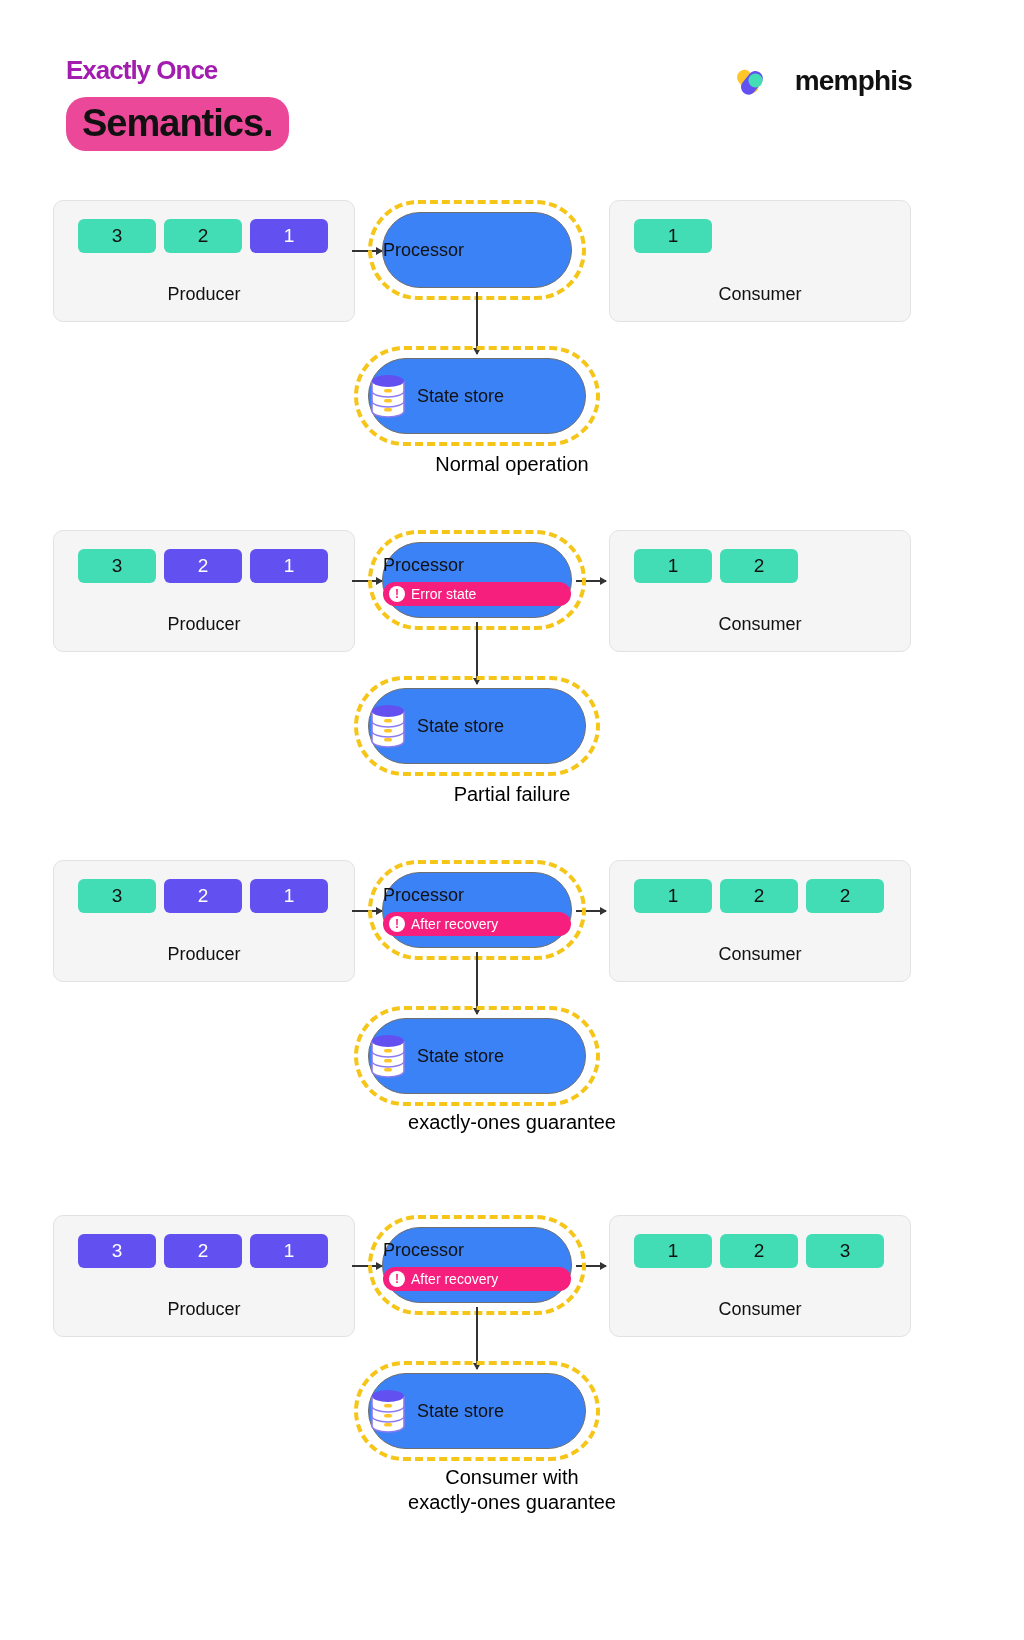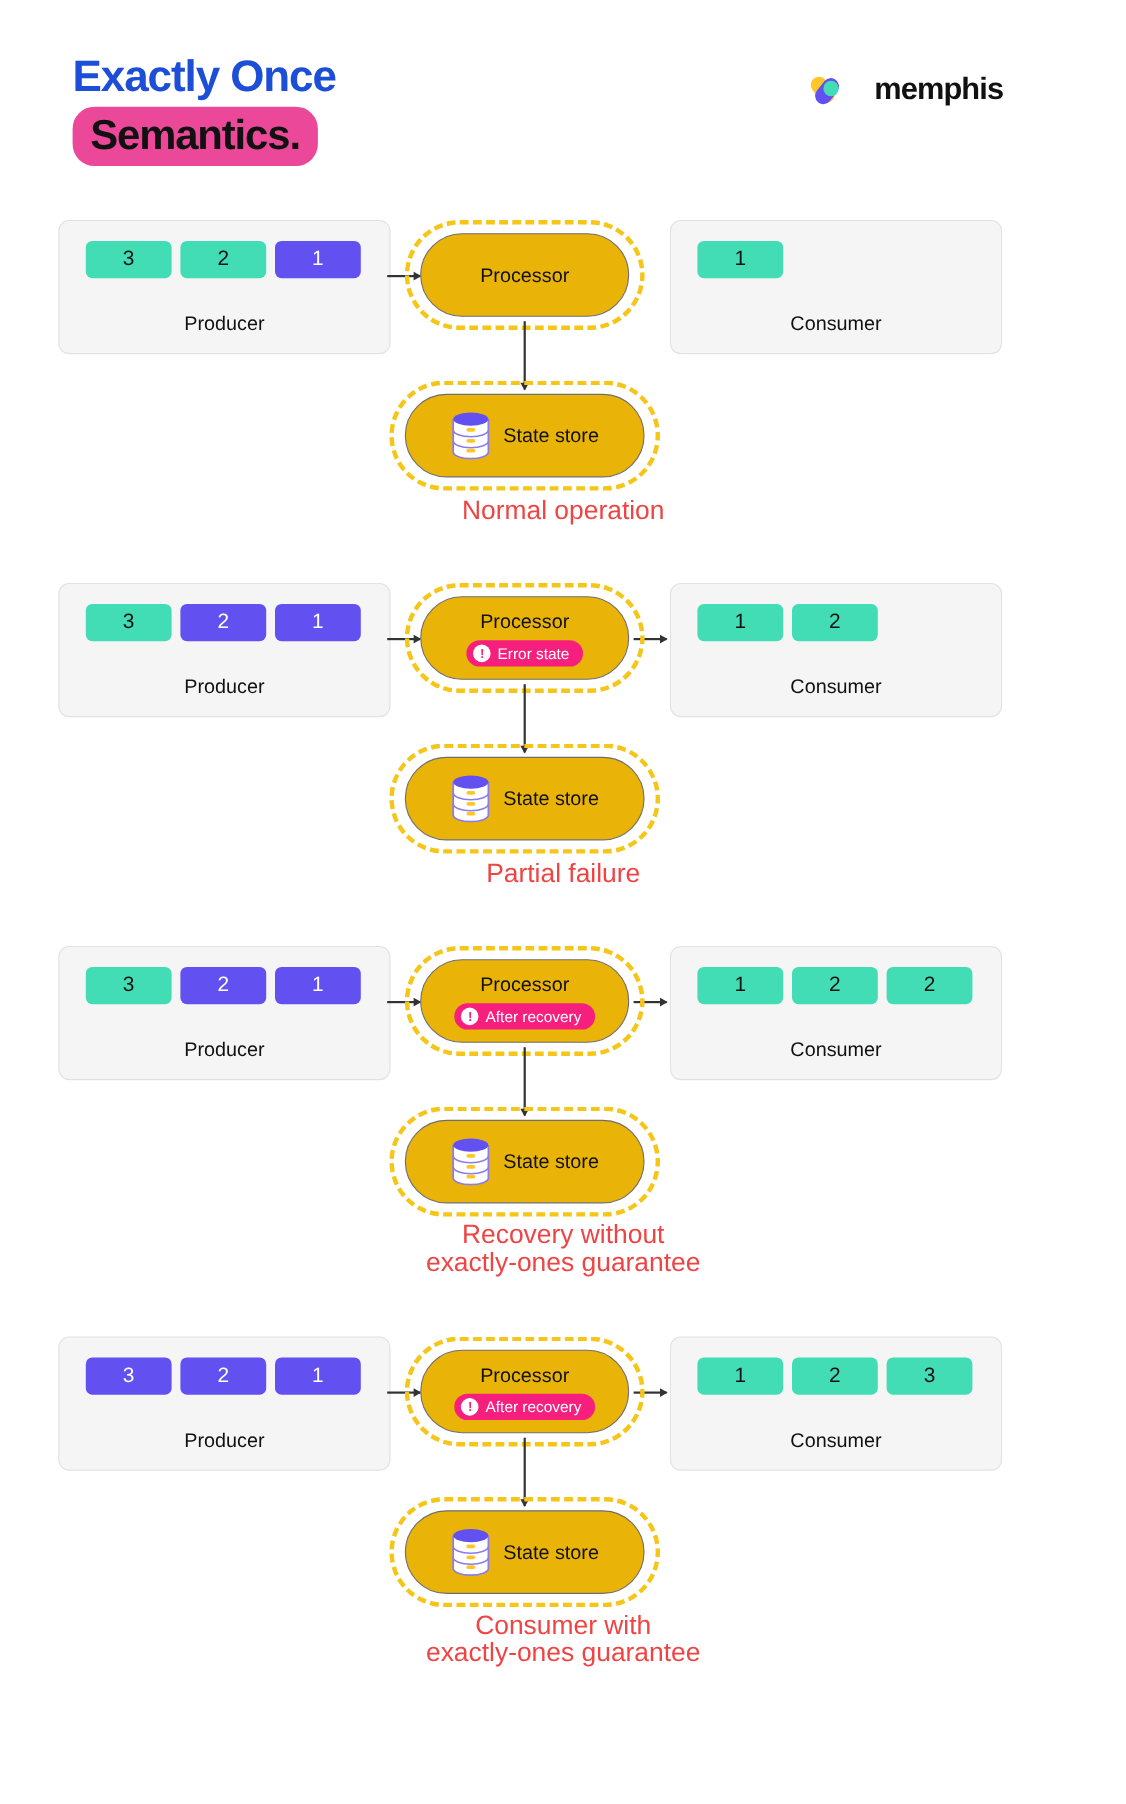--- a/index.html
+++ b/index.html
@@ -9,22 +9,22 @@
     font-family: "Liberation Sans", sans-serif;
     color: #111111;
     overflow: hidden;
   }
   .page { position: relative; width: 1024px; height: 1640px; }
 
   
   .header { position: absolute; left: 0; top: 0; width: 1024px; height: 170px; }
   .title-block { position: absolute; left: 66px; top: 48px; }
   .title-line1 {
-    font-size: 40px; font-weight: bold; letter-spacing: -1.0px;
-    line-height: 44px; color: #1d4ed8; white-space: nowrap;
+    font-size: 26px; font-weight: bold; letter-spacing: -1.0px;
+    line-height: 44px; color: #a21caf; white-space: nowrap;
   }
   .title-line2-wrap { margin-top: 5px; display: inline-block; }
   .title-line2 {
     display: inline-block;
     background: #ec4899;
     border-radius: 20px;
     padding: 5px 16px 7px 16px;
     font-size: 38px; font-weight: bold; letter-spacing: -1.0px;
     line-height: 42px; color: #111111; white-space: nowrap;
   }
@@ -72,25 +72,25 @@
   .capsule-wrap.processor { left: 382px; top: 24px; width: 190px; height: 76px; }
   .capsule-wrap.store { left: 368px; top: 170px; width: 218px; height: 76px; }
 
   .ring {
     position: absolute; left: -14px; top: -12px; right: -14px; bottom: -12px;
     border: 4px dashed #F5C518;
     border-radius: 999px;
   }
   .capsule {
     position: absolute; inset: 0;
-    background: #eab308;
+    background: #3b82f6;
     border: 1px solid #6E6E6E;
     border-radius: 999px;
     display: flex; flex-direction: column;
-    align-items: center; justify-content: center;
+    justify-content: center;
     gap: 6px;
   }
   .capsule.with-badge { justify-content: center; }
   .capsule-label { font-size: 18px; color: #111111; white-space: nowrap; }
 
   .badge {
     display: inline-flex; align-items: center; gap: 6px;
     background: #F71F7E;
     border-radius: 999px;
     padding: 4px 12px 4px 6px;
@@ -126,21 +126,21 @@
     border-left: 4px solid transparent;
     border-right: 4px solid transparent;
   }
   .a-in  { left: 352px; top: 62px; width: 30px; }
   .a-out { left: 576px; top: 62px; width: 30px; }
   .a-down{ left: 476px; top: 104px; height: 62px; }
 
   .caption {
     position: absolute; left: 0; width: 1024px;
     text-align: center;
-    font-size: 24px; line-height: 25px; color: #ef4444;
+    font-size: 20px; line-height: 25px; color: #000000;
   }
   .cap1 { top: 264px; }
   .cap2 { top: 262px; }
 </style>
 </head>
 <body>
 
 <div class="page">
 
   <div class="header">
@@ -320,21 +320,20 @@
     <div class="panel consumer">
       <div class="chips">
         <div class="chip teal">1</div>
         <div class="chip teal">2</div>
         <div class="chip teal">2</div>
       </div>
       <div class="panel-label">Consumer</div>
     </div>
 
     <div class="caption cap2">
-      <div>Recovery without</div>
       <div>exactly-ones guarantee</div>
     </div>
   </div>
 
   <div class="row r4">
     <div class="panel producer">
       <div class="chips">
         <div class="chip purple">3</div>
         <div class="chip purple">2</div>
         <div class="chip purple">1</div>

